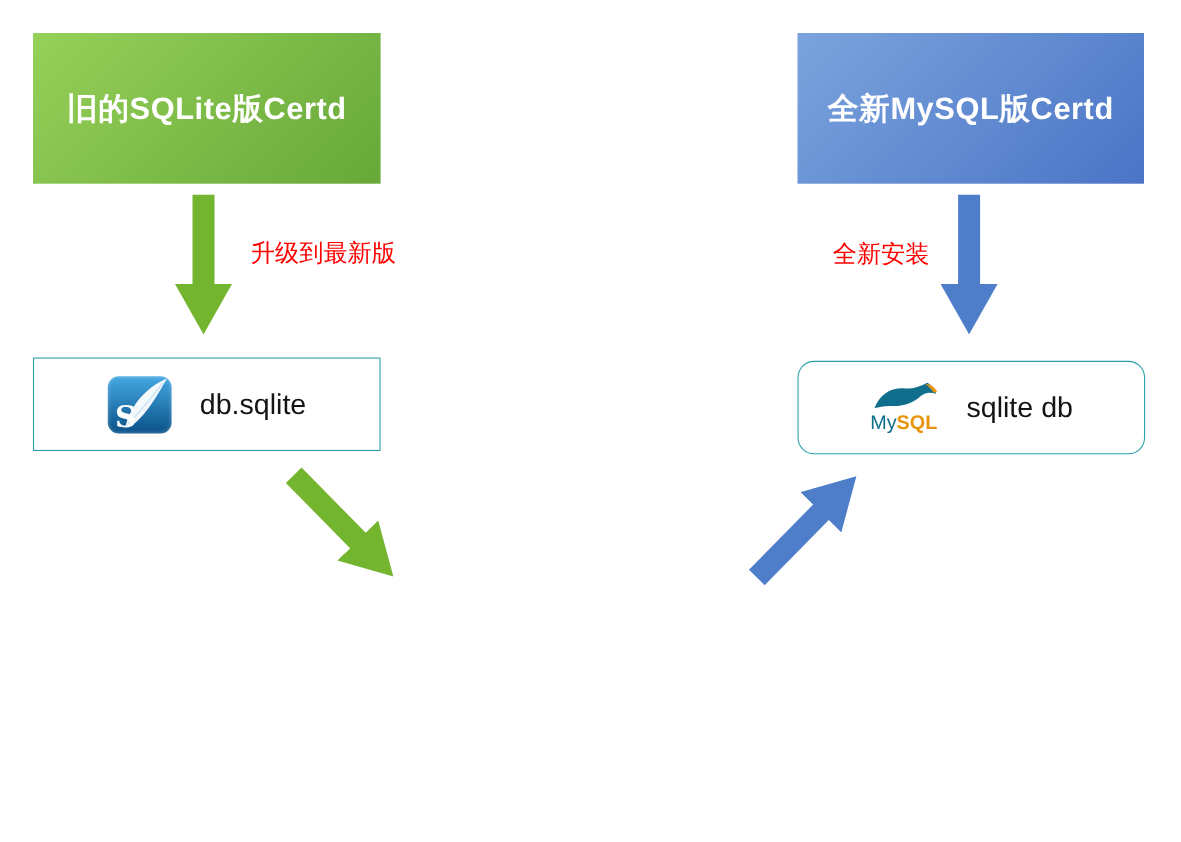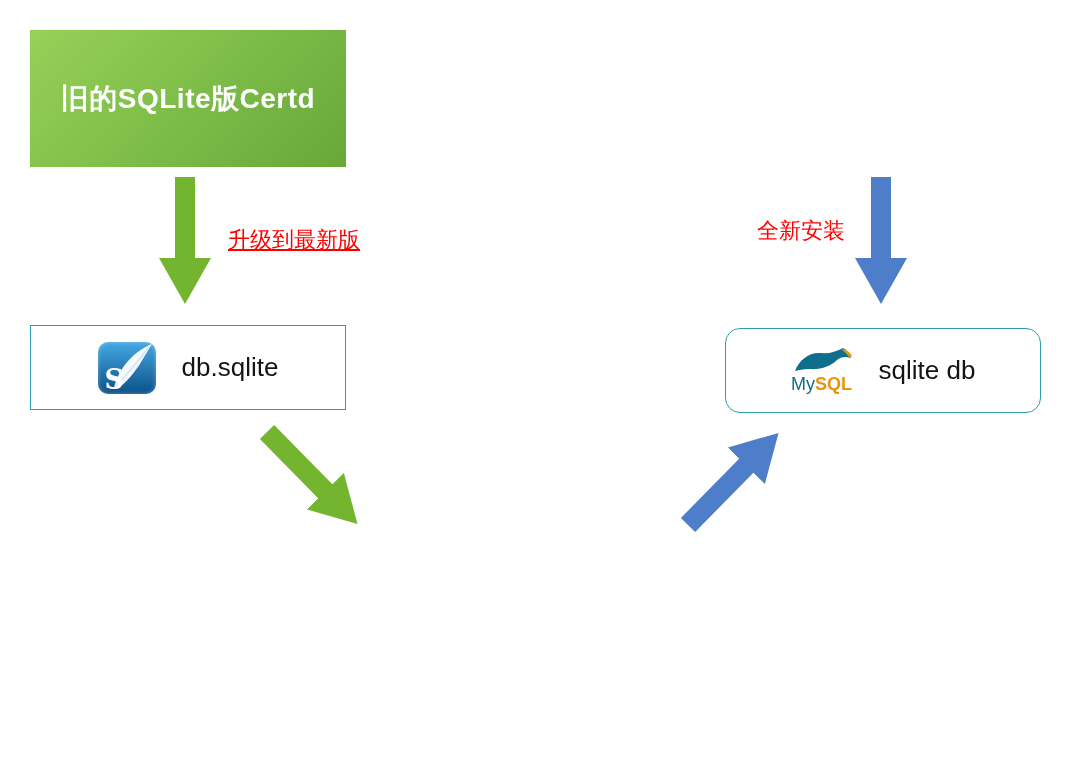--- a/index.html
+++ b/index.html
@@ -16,21 +16,21 @@
   .new-box { left:725px; top:30px; width:315px; height:137px;
              background:linear-gradient(135deg, var(--blue_from), var(--blue_to)); }
 
   .db-box { background:#fff; border:1px solid var(--box_border);
             display:flex; align-items:center; justify-content:center; gap:26px;
             font-size:26px; color:#141414; }
   .sqlite-box { left:30px; top:325px; width:316px; height:85px; }
   .mysql-box  { left:725px; top:328px; width:316px; height:85px;border-radius:15px; }
 
   .edge-label { position:absolute; color:var(--label_red); font-size:22px; }
-  .upgrade-label { left:228px; top:225px;text-decoration:underline; }
+  .upgrade-label { left:228px; top:215px; }
   .install-label { left:757px; top:216px; }
 
   .arrows { position:absolute; left:0; top:0; width:1074px; height:765px; pointer-events:none; }
   .arrow-green { stroke:var(--arrow_green); stroke-width:20; fill:none; }
   .arrow-blue  { stroke:var(--arrow_blue);  stroke-width:20; fill:none; }
   #head-green path { fill:var(--arrow_green); }
   #head-blue  path { fill:var(--arrow_blue); }
 
   .dbeaver-box { left:183px; top:575px; width:728px; height:141px; border-radius:26px;
                  background:linear-gradient(90deg, var(--dbeaver_from), var(--dbeaver_to));
@@ -70,20 +70,23 @@
     <line class="arrow-green" x1="185" y1="177" x2="185" y2="259" marker-end="url(#head-green)"></line>
     <line class="arrow-blue" x1="881" y1="177" x2="881" y2="259" marker-end="url(#head-blue)"></line>
     <line class="arrow-green" x1="267" y1="432" x2="326" y2="492" marker-end="url(#head-green)"></line>
     <line class="arrow-blue" x1="688" y1="525" x2="747" y2="465" marker-end="url(#head-blue)"></line>
   </svg>
 
   <div class="node header-box old-box">
     <span>旧的SQLite版Certd</span>
   </div>
 
+  <div class="node header-box new-box">
+    <span>全新MySQL版Certd</span>
+  </div>
 
   <div class="edge-label upgrade-label">升级到最新版</div>
   <div class="edge-label install-label">全新安装</div>
 
   <div class="node db-box sqlite-box">
     <span class="sqlite-icon">
       <svg width="58" height="52" viewBox="0 0 58 52">
         <path d="M16 46 C20 28 34 10 54 2 C45 16 38 32 22 45 Z" fill="#ffffff" opacity="0.95"></path>
         <path d="M16 46 C26 36 38 22 50 6" stroke="#cfe6f5" stroke-width="1.4" fill="none"></path>
       </svg>

